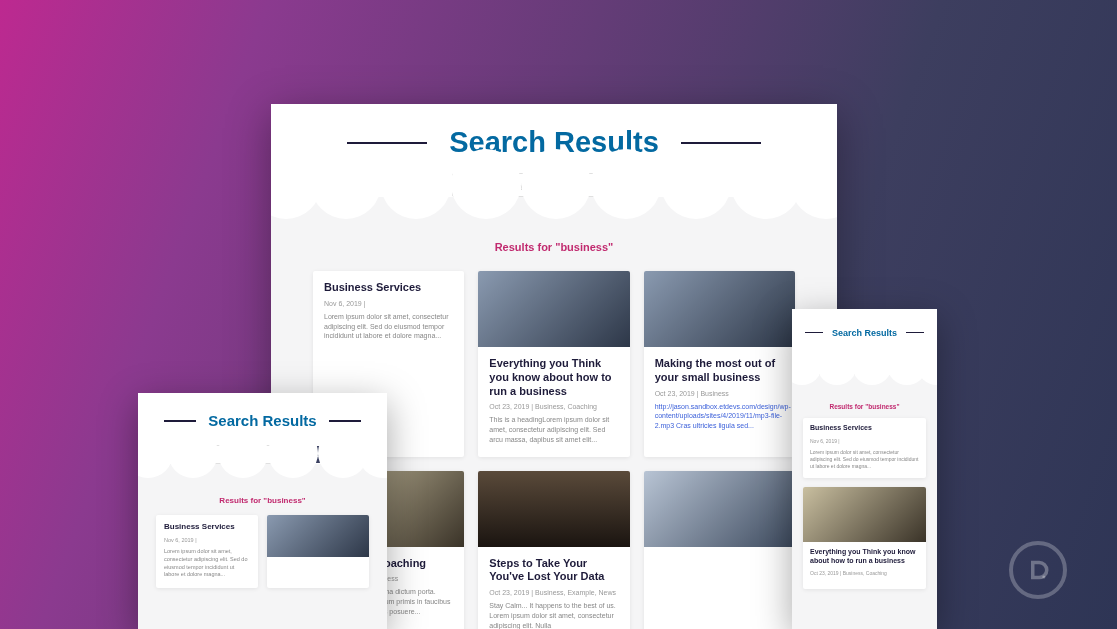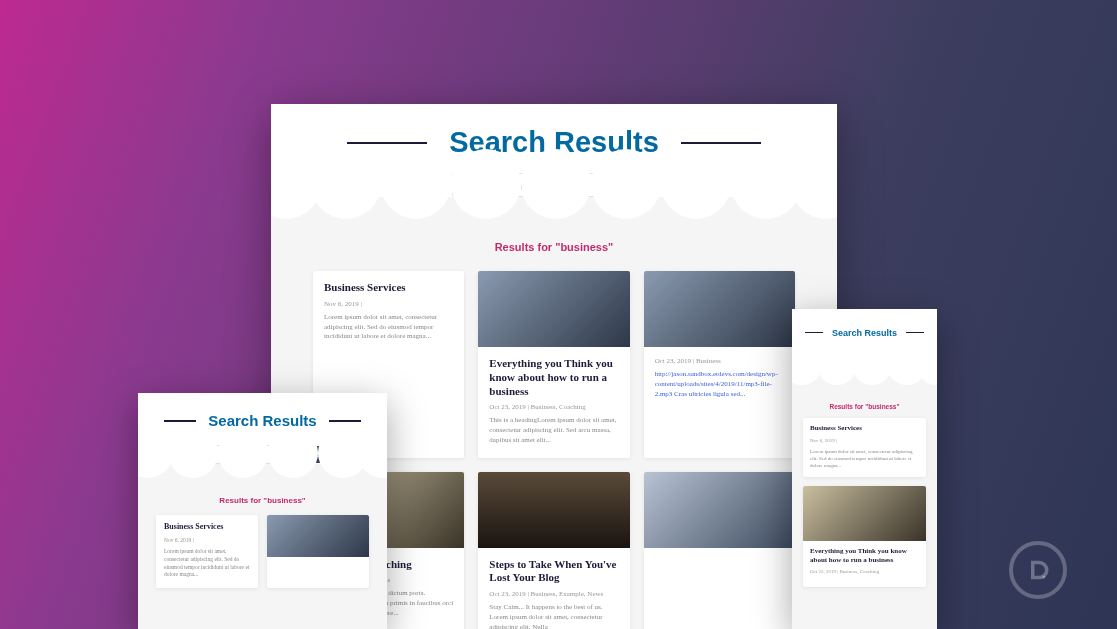--- a/index.html
+++ b/index.html
@@ -65,21 +65,21 @@
 .results-label {
   color:#c12a6f; font-size:11px; font-weight:700; text-align:center; padding: 10px 0 18px;
 }
 .grid { display:grid; grid-template-columns: repeat(3, 1fr); gap:14px; padding:0 42px;}
 .card {
   background:#fff; border-radius:2px; box-shadow:0 1px 4px rgba(0,0,0,0.08);
   overflow:hidden; display:flex; flex-direction:column;
 }
 .card-img { width:100%; height:46px; background:#4a5568; }
 .card-img.tall { height:76px; }
-.card-body { padding:10px 11px 12px;font-family:Liberation Serif, serif; }
+.card-body { padding:10px 11px 12px; }
 .card-title { font-size:11px; font-weight:700; color:#1e1b3a; line-height:1.25; margin-bottom:5px;}
 .card-meta { font-size:7px; color:#999; margin-bottom:5px; }
 .card-text { font-size:7px; color:#888; line-height:1.4; }
 .card-link { color:#3a5fd9; }
 
 .img-suits { background: linear-gradient(135deg,#8a9ab0 0%, #2d3748 100%); }
 .img-road { background: linear-gradient(180deg,#5a4a3a 0%, #1a1410 100%); }
 .img-shake { background: linear-gradient(135deg,#b8c4d4 0%, #3d4a5e 100%); }
 .img-desk { background: linear-gradient(135deg,#c9bfa0 0%, #3a3328 100%); }
 
@@ -173,38 +173,39 @@
       <div class="card-body">
         <div class="card-title">Everything you Think you know about how to run a business</div>
         <div class="card-meta">Oct 23, 2019 | Business, Coaching</div>
         <div class="card-text">This is a headingLorem ipsum dolor sit amet, consectetur adipiscing elit. Sed arcu massa, dapibus sit amet elit...</div>
       </div>
     </div>
 
     <div class="card">
       <div class="card-img tall img-suits"></div>
       <div class="card-body">
+        <div class="card-title">Making the most out of your small business</div>
         <div class="card-meta">Oct 23, 2019 | Business</div>
         <div class="card-text card-link">http://jason.sandbox.etdevs.com/design/wp-content/uploads/sites/4/2019/11/mp3-file-2.mp3 Cras ultricies ligula sed...</div>
       </div>
     </div>
 
     <div class="card">
       <div class="card-img tall img-desk"></div>
       <div class="card-body">
         <div class="card-title">Business Coaching</div>
         <div class="card-meta">Oct 23, 2019 | Business</div>
         <div class="card-text">Quis ligula sed magna dictum porta. Vestibulum ante ipsum primis in faucibus orci luctus et ultrices posuere...</div>
       </div>
     </div>
 
     <div class="card">
       <div class="card-img tall img-road"></div>
       <div class="card-body">
-        <div class="card-title">Steps to Take When You've Lost Your Blog</div>
+        <div class="card-title">Steps to Take Your You've Lost Your Data</div>
         <div class="card-meta">Oct 23, 2019 | Business, Example, News</div>
         <div class="card-text">Stay Calm... It happens to the best of us. Lorem ipsum dolor sit amet, consectetur adipiscing elit. Nulla</div>
       </div>
     </div>
 
     <div class="card">
       <div class="card-img tall img-shake"></div>
     </div>
 
   </div>

